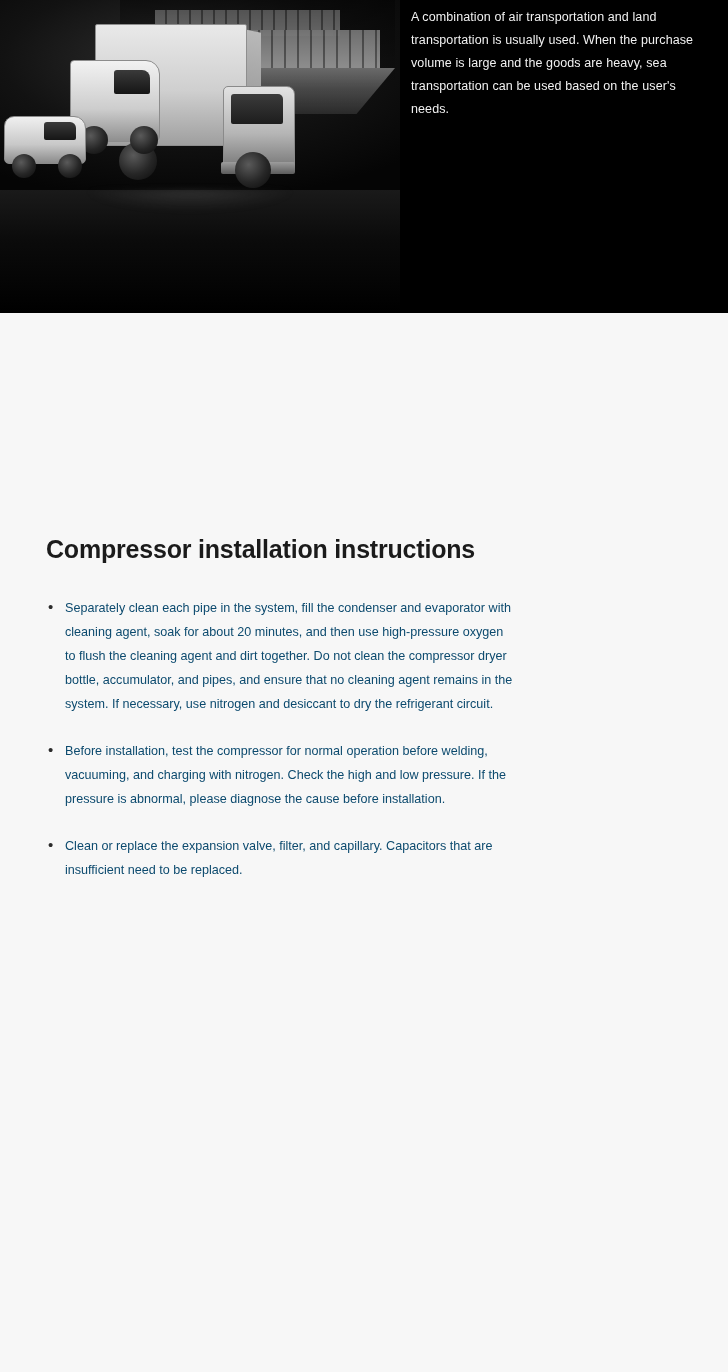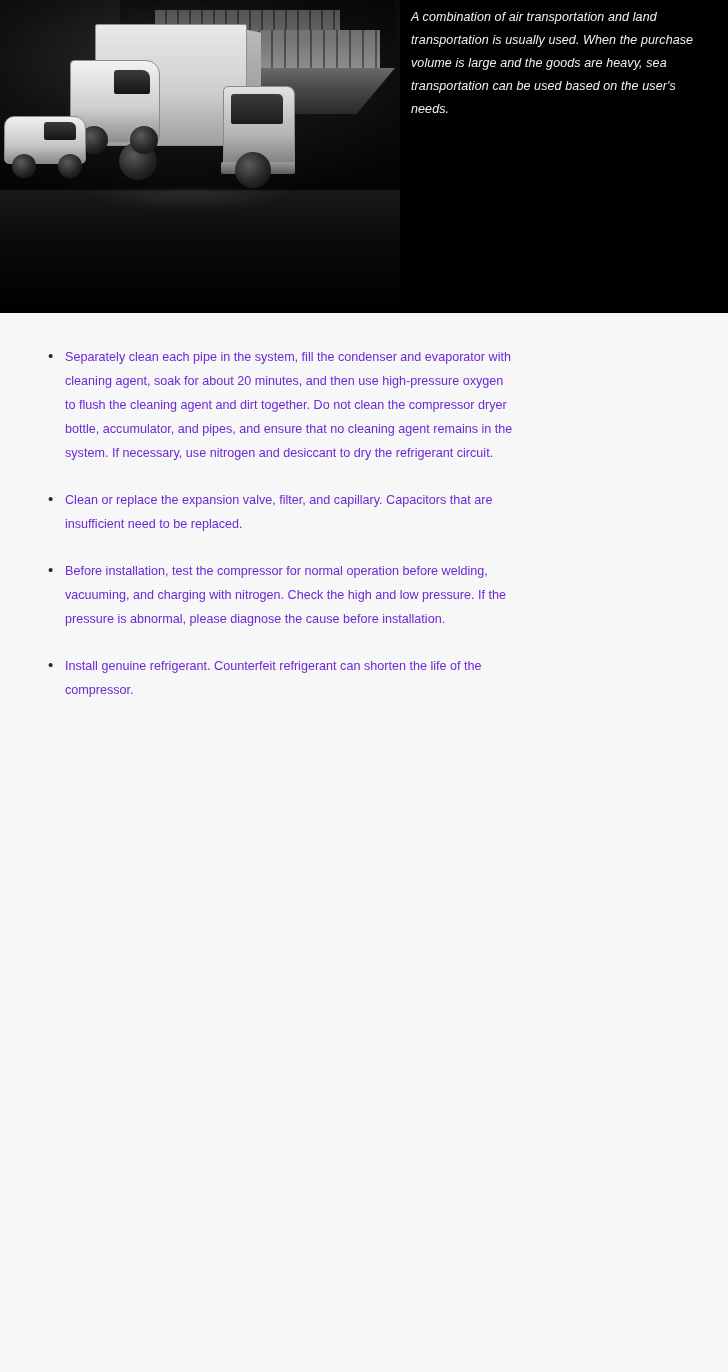--- a/index.html
+++ b/index.html
@@ -227,21 +227,20 @@
 
   .hero-text {
     position: absolute;
     left: 411px;
     top: 6px;
     width: 292px;
     color: #f1f1f1;
     font-size: 12.5px;
     line-height: 23px;
     letter-spacing: 0.1px;
-    font-style: italic;
   }
 
   
   .content {
     padding: 0 46px;
     background: #f7f7f7;
   }
   .section-title {
     font-size: 25px;
     font-weight: bold;
@@ -255,21 +254,21 @@
     list-style: none;
     margin: 32px 0 0 0;
     padding: 0;
   }
   ul.bullets li {
     position: relative;
     padding-left: 19px;
     margin-bottom: 23px;
     font-size: 12.6px;
     line-height: 24px;
-    color: #6d28d9;
+    color: #0c4a6e;
     max-width: 450px;
   }
   ul.bullets li::before {
     content: "•";
     position: absolute;
     left: 2px;
     top: -1px;
     font-size: 15px;
     color: #2b2b2b;
   }
@@ -312,21 +311,21 @@
       <div class="wheel cw1"></div>
       <div class="wheel cw2"></div>
     </div>
   </div>
 
   <div class="hero-text">A combination of air transportation and land transportation is usually used. When the purchase volume is large and the goods are heavy, sea transportation can be used based on the user's needs.</div>
 </div>
 
 <div class="content">
 
+  <h2 class="section-title t1">Compressor installation instructions</h2>
 
   <ul class="bullets">
     <li>Separately clean each pipe in the system, fill the condenser and evaporator with cleaning agent, soak for about 20 minutes, and then use high-pressure oxygen to flush the cleaning agent and dirt together. Do not clean the compressor dryer bottle, accumulator, and pipes, and ensure that no cleaning agent remains in the system. If necessary, use nitrogen and desiccant to dry the refrigerant circuit.</li>
+    <li>Before installation, test the compressor for normal operation before welding, vacuuming, and charging with nitrogen. Check the high and low pressure. If the pressure is abnormal, please diagnose the cause before installation.</li>
     <li>Clean or replace the expansion valve, filter, and capillary. Capacitors that are insufficient need to be replaced.</li>
-    <li>Before installation, test the compressor for normal operation before welding, vacuuming, and charging with nitrogen. Check the high and low pressure. If the pressure is abnormal, please diagnose the cause before installation.</li>
-    <li>Install genuine refrigerant. Counterfeit refrigerant can shorten the life of the compressor.</li>
   </ul>
 
 </div>
 
 </body></html>

